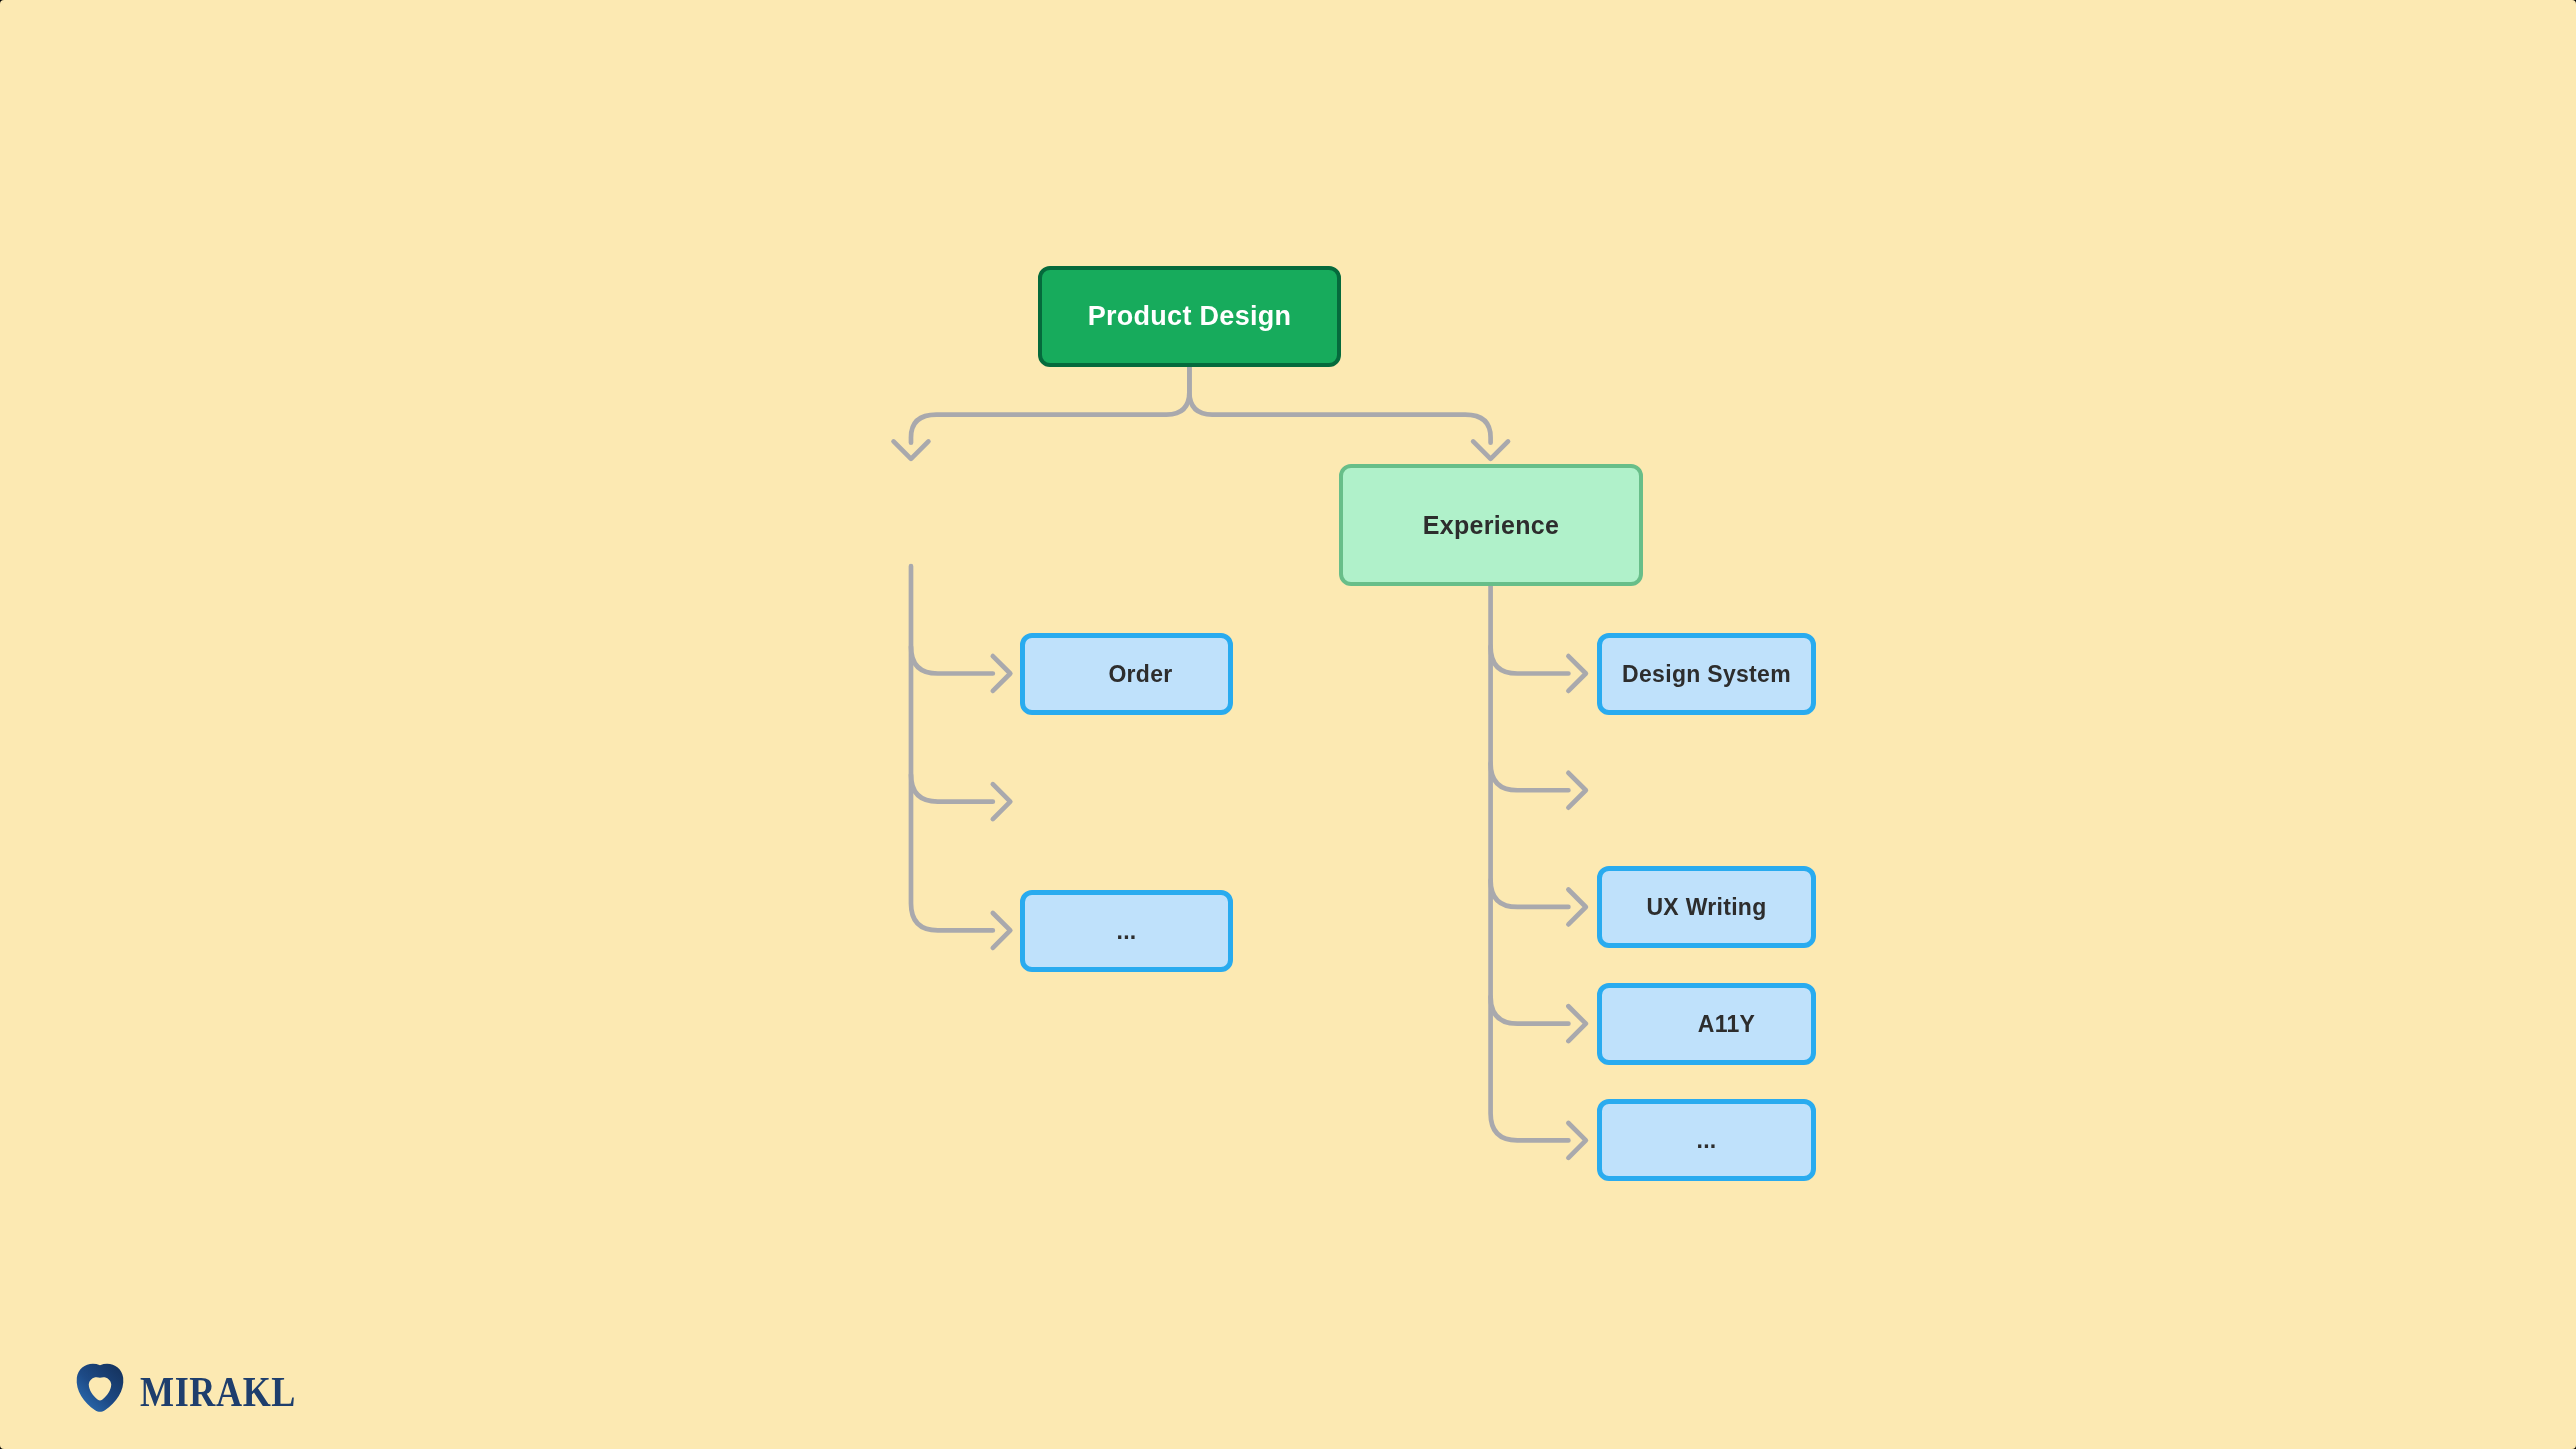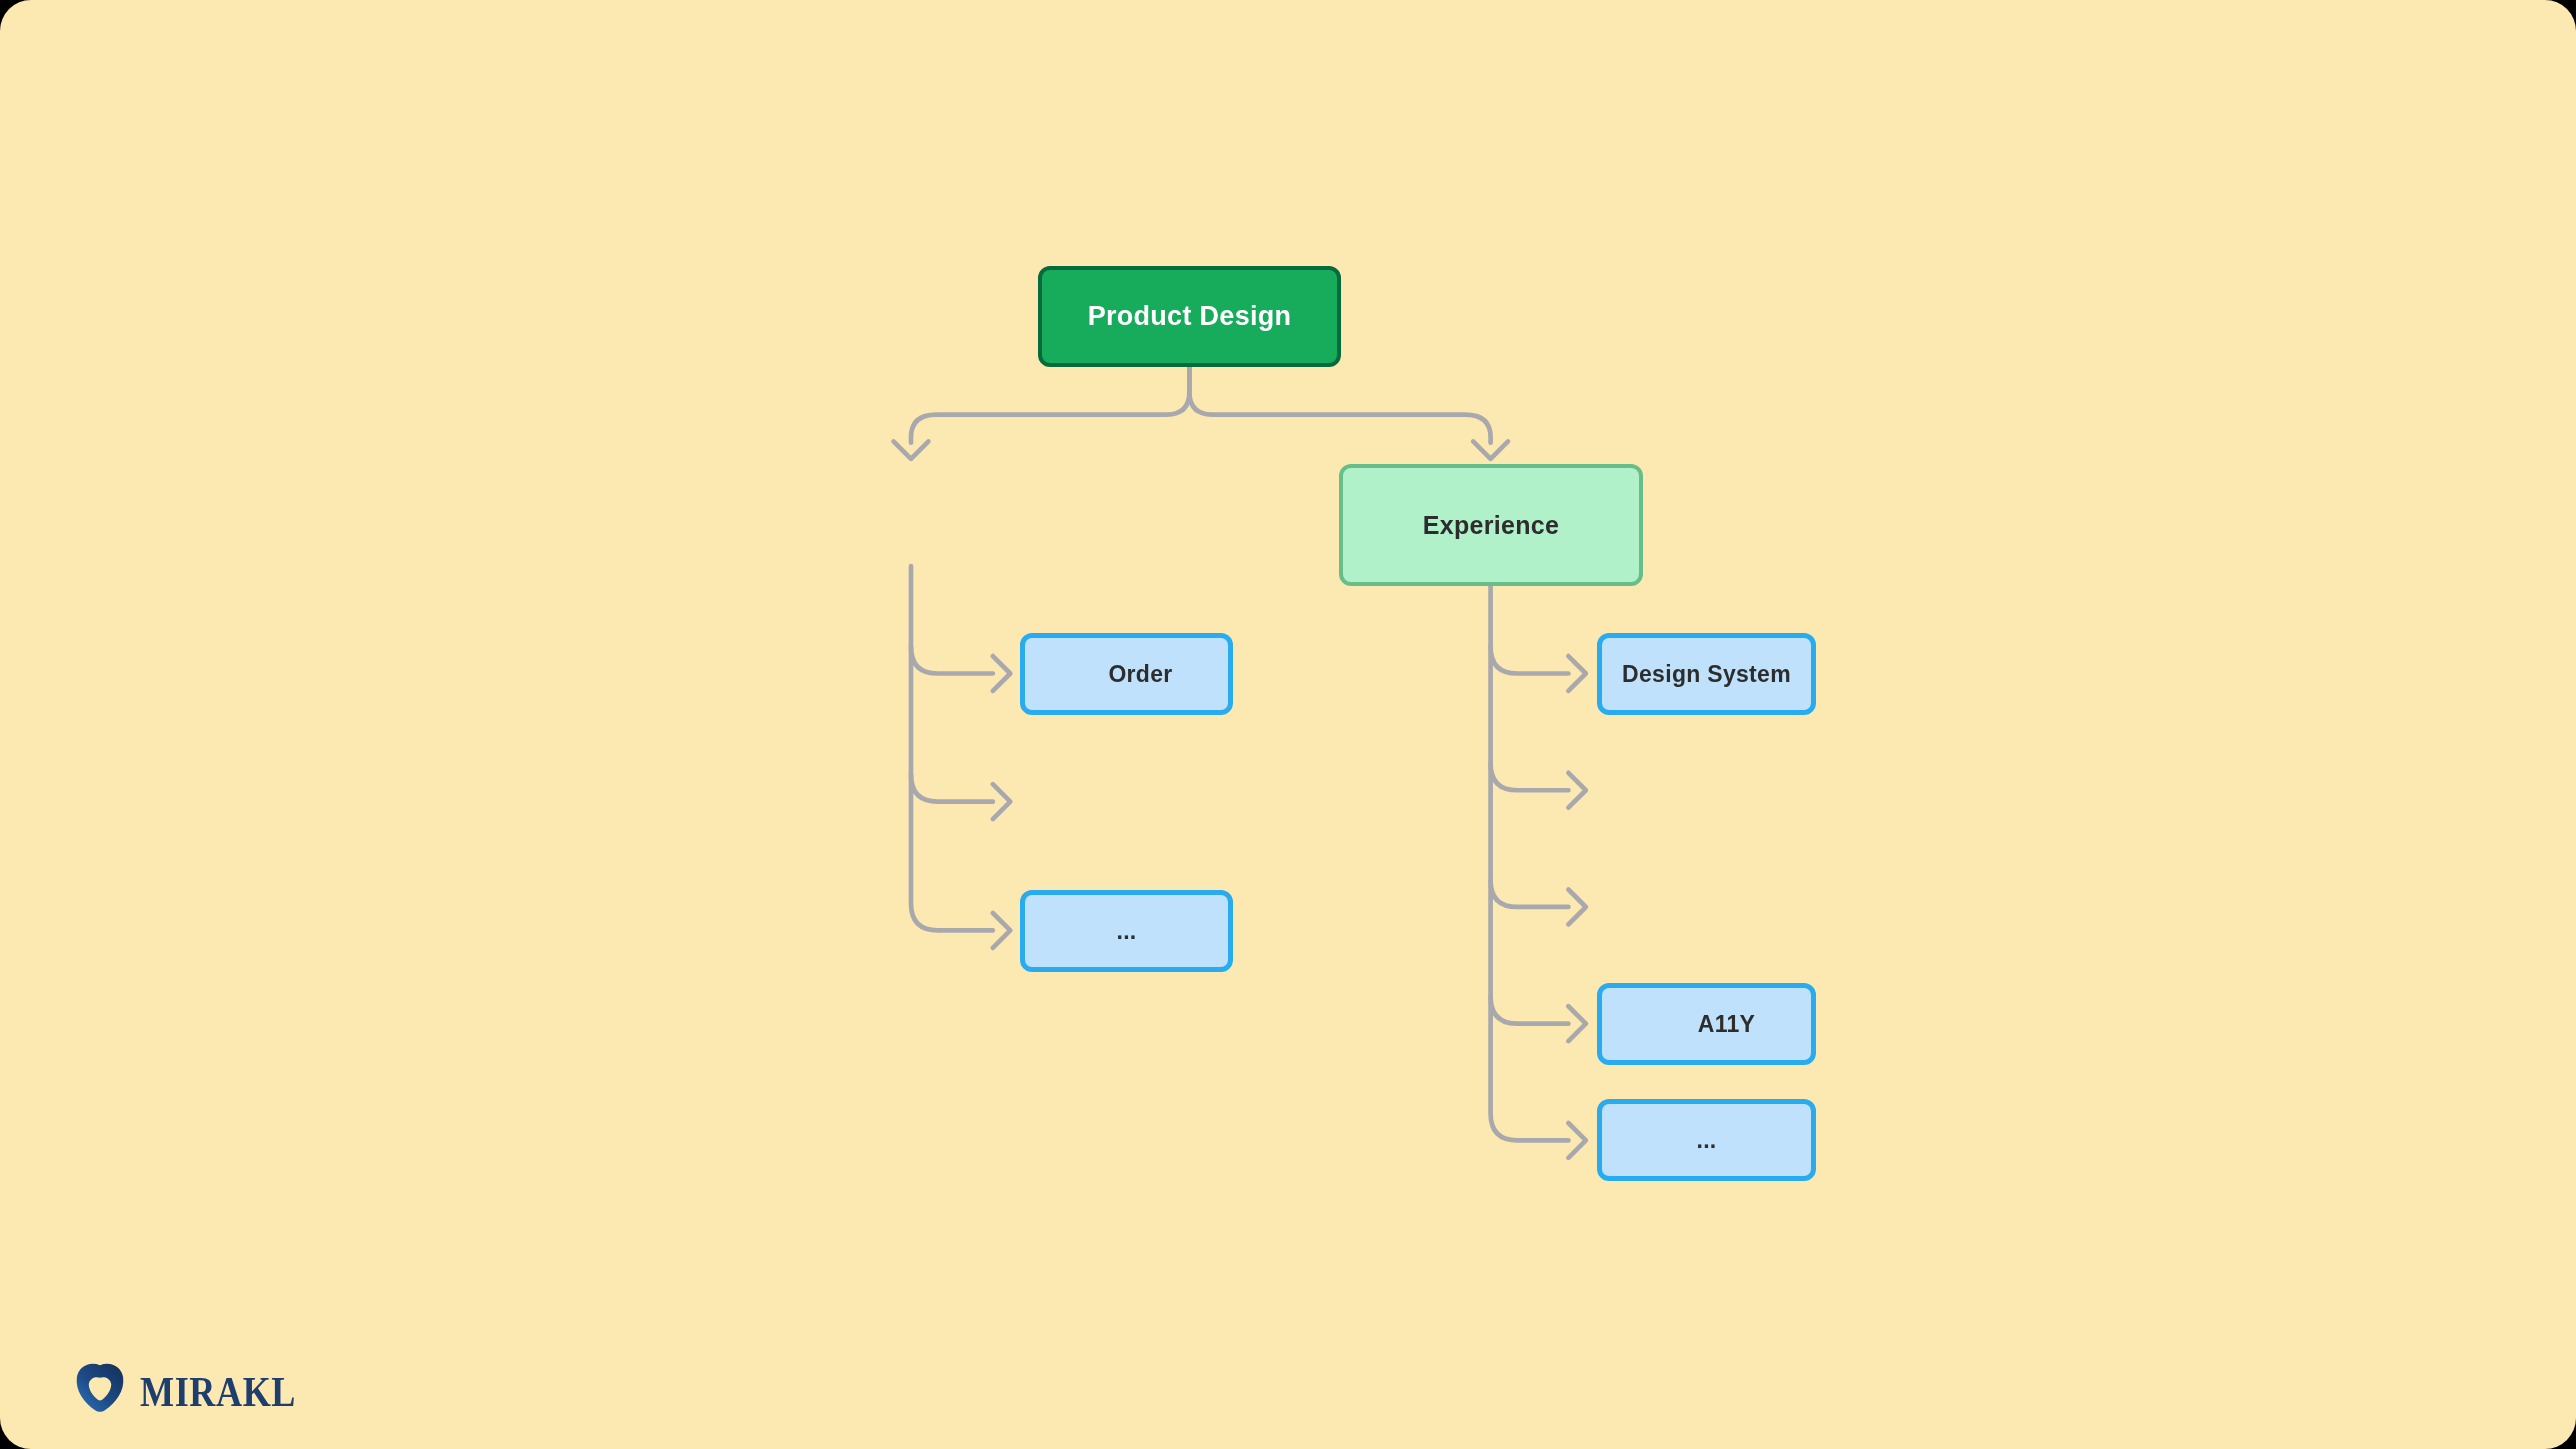--- a/index.html
+++ b/index.html
@@ -10,21 +10,21 @@
     background: #000000;
     overflow: hidden;
     font-family: "Liberation Sans", sans-serif;
   }
   .canvas {
     position: absolute;
     left: 0; top: 0;
     width: 2576px;
     height: 1449px;
     background: #fce9b2;
-    border-radius: 31px;
+    border-radius: 4px;
   }
   .connectors {
     position: absolute;
     left: 0; top: 0;
     width: 2576px;
     height: 1449px;
   }
   .connectors path, .connectors polyline {
     fill: none;
     stroke: #a9a9ad;
@@ -114,20 +114,21 @@
   </svg>
 
   <div class="node root" style="left:1038px; top:266px; width:303px; height:101px;">Product Design</div>
 
   <div class="node branch" style="left:1339px; top:464px; width:304px; height:122px;">Experience</div>
 
   <div class="node leaf" style="left:1020px; top:633px; width:213px; height:82px;padding-left:28px;">Order</div>
   <div class="node leaf" style="left:1020px; top:890px; width:213px; height:82px;">...</div>
 
   <div class="node leaf" style="left:1597px; top:633px; width:219px; height:82px;">Design System</div>
+  <div class="node leaf" style="left:1597px; top:866px; width:219px; height:82px;">UX Writing</div>
   <div class="node leaf" style="left:1597px; top:983px; width:219px; height:82px;padding-left:40px;">A11Y</div>
   <div class="node leaf" style="left:1597px; top:1099px; width:219px; height:82px;">...</div>
 
   <div class="brand">
     <svg width="50" height="52" viewBox="0 0 70 74" xmlns="http://www.w3.org/2000/svg">
       <defs>
         <linearGradient id="mklGrad" x1="0%" y1="100%" x2="100%" y2="0%">
           <stop offset="0%" stop-color="#2f76bd"></stop>
           <stop offset="45%" stop-color="#1d4a86"></stop>
           <stop offset="100%" stop-color="#142f58"></stop>

